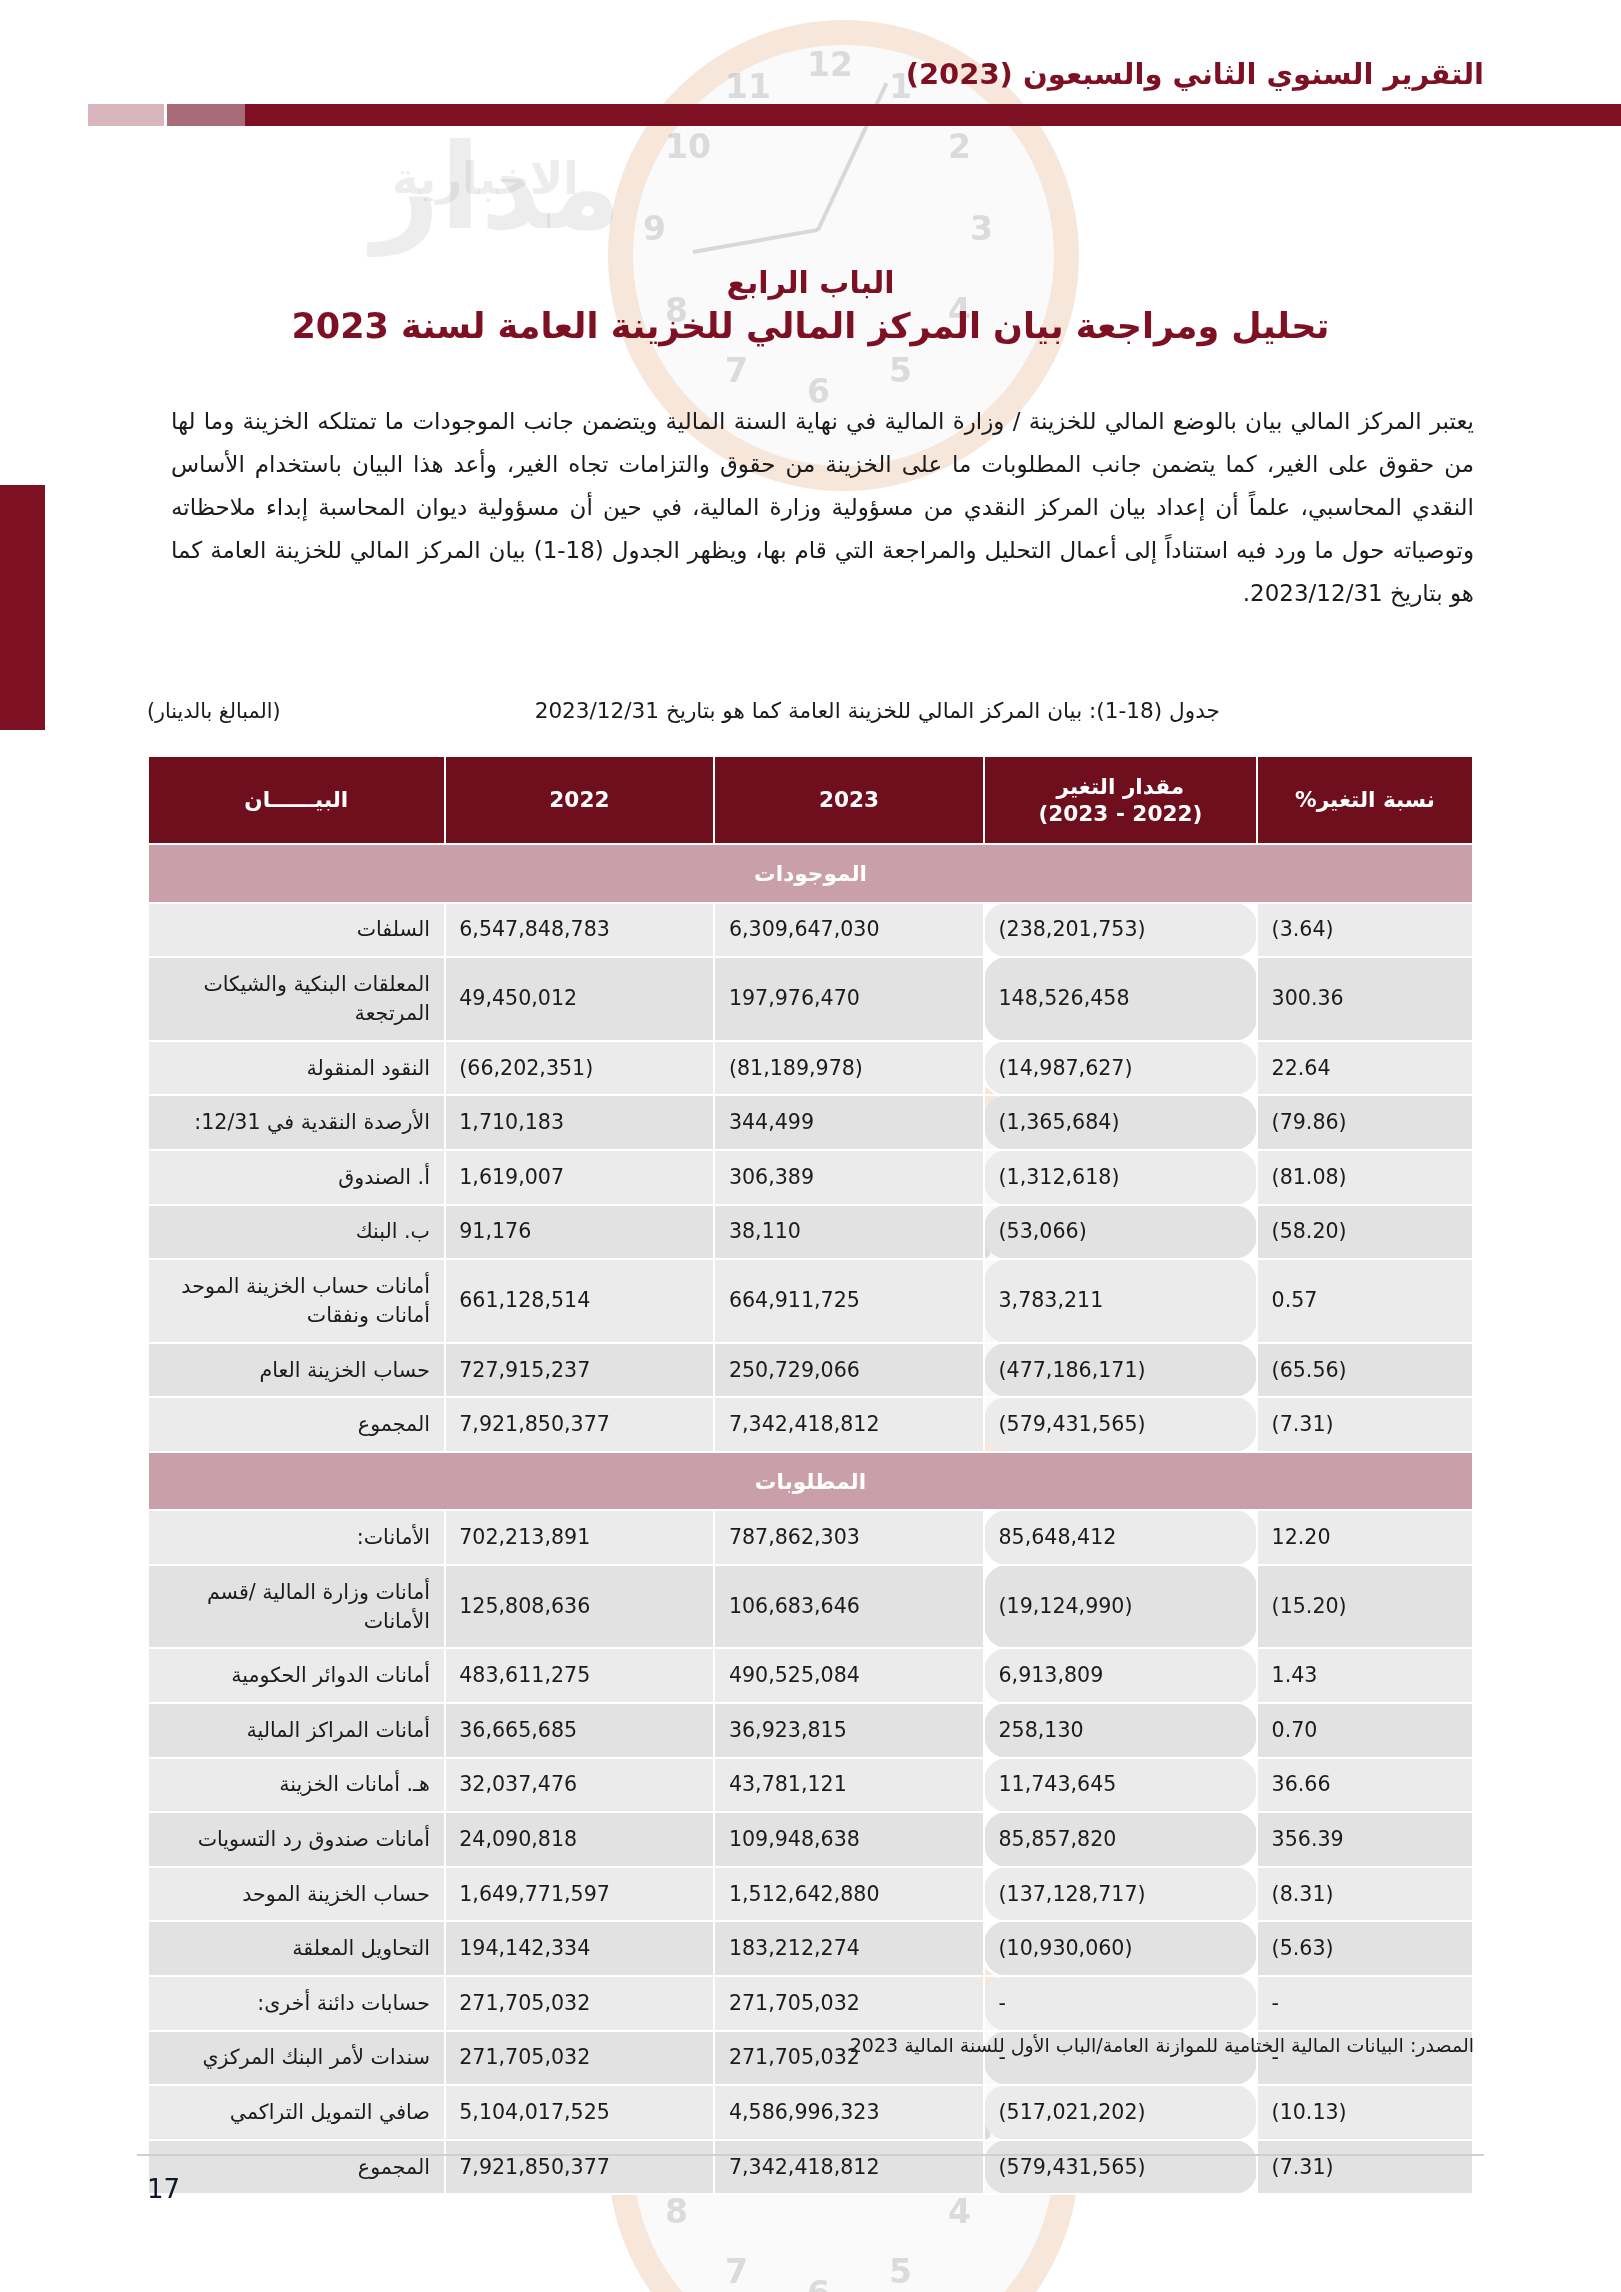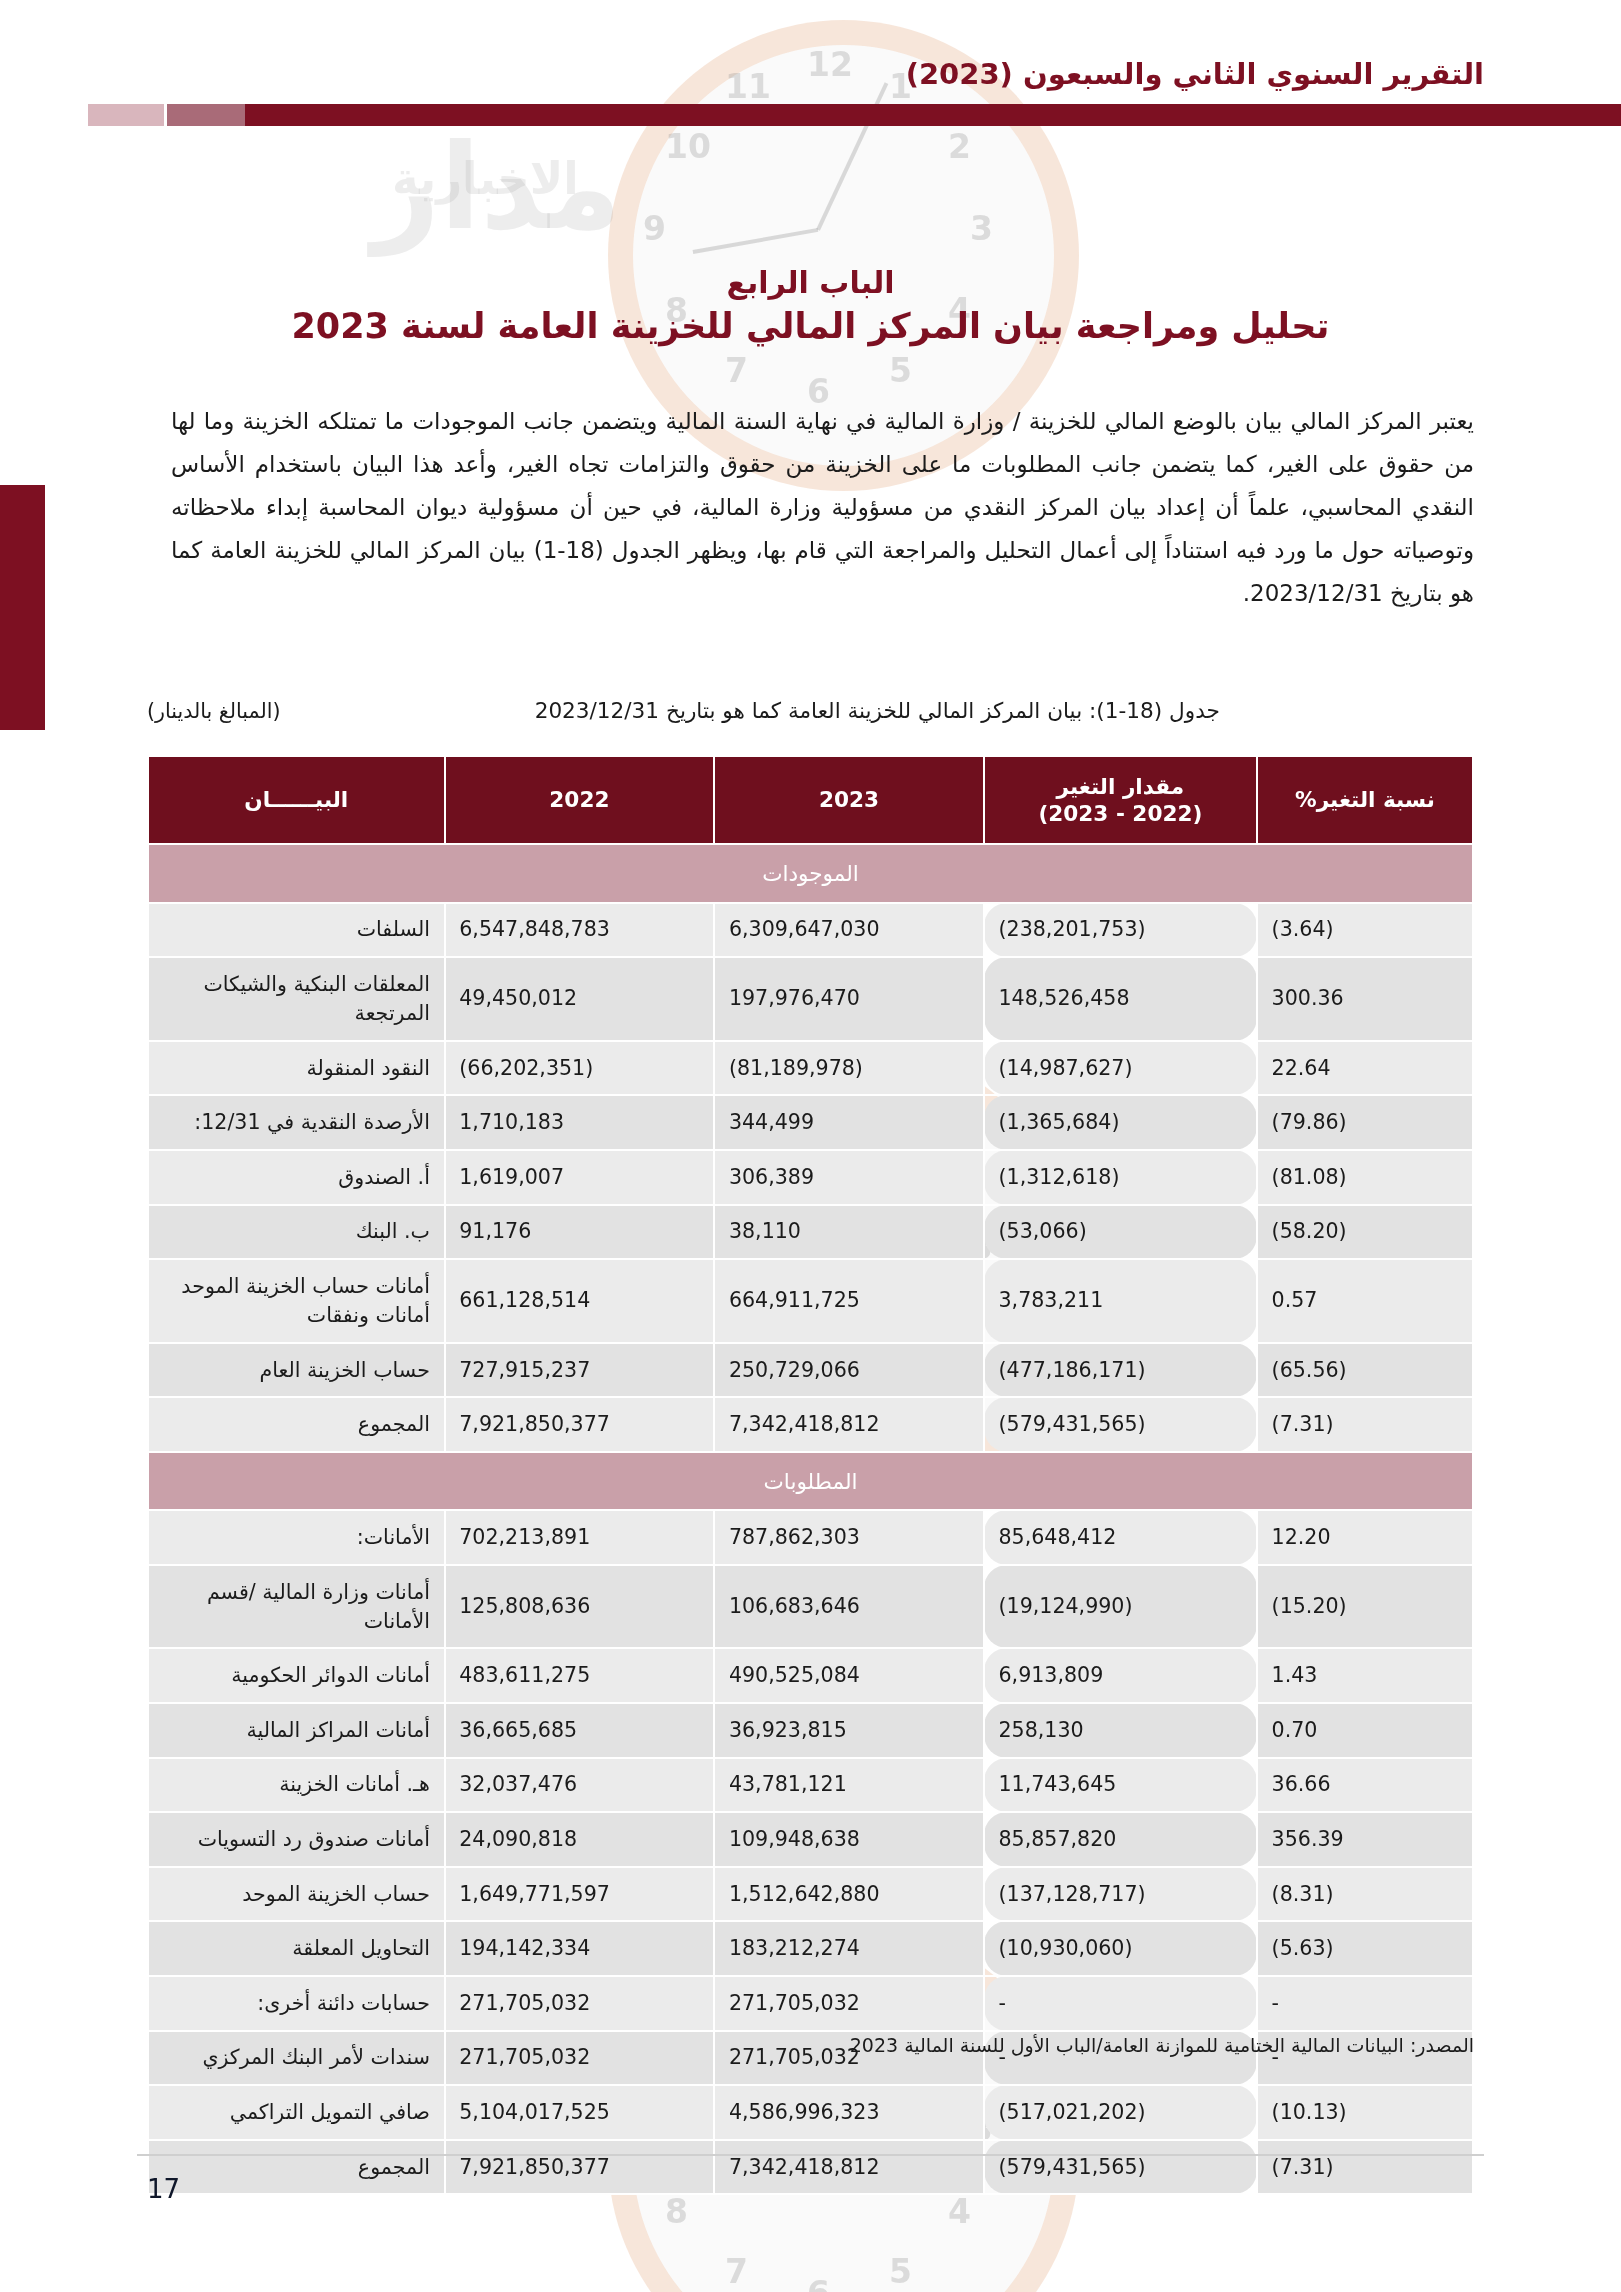--- a/index.html
+++ b/index.html
@@ -88,21 +88,21 @@
     background:#6f0f1e;color:#ffffff;font-weight:bold;
     padding:15.7px 11.8px;border:2px solid #ffffff;
     text-align:center;vertical-align:middle;line-height:27.4px;
     font-size:21.6px;
   }
   table.fin td{
     border:2px solid #ffffff;padding:11.8px 13.7px;vertical-align:middle;
     line-height:29px;
   }
   tr.band td{
-    background:#c9a0a9;color:#ffffff;font-weight:normal;
+    background:#c9a0a9;color:#ffffff;font-weight:bold;
     text-align:center;font-size:21.6px;padding:13.7px 9.8px;
   }
   tr.r0 td{background:#ebebeb;}
   tr.r1 td{background:#e2e2e2;}
   td.lbl{text-align:right;width:304px;}
   td.num{text-align:left;font-family:"DejaVu Sans","Liberation Sans",sans-serif;}
   td.pct{text-align:left;width:211px;margin-top:8px;}
   td.chg{text-align:left;width:265px;border-radius:23px;}
   td.y23{text-align:left;width:260px;}
   td.y22{text-align:left;width:260px;}

